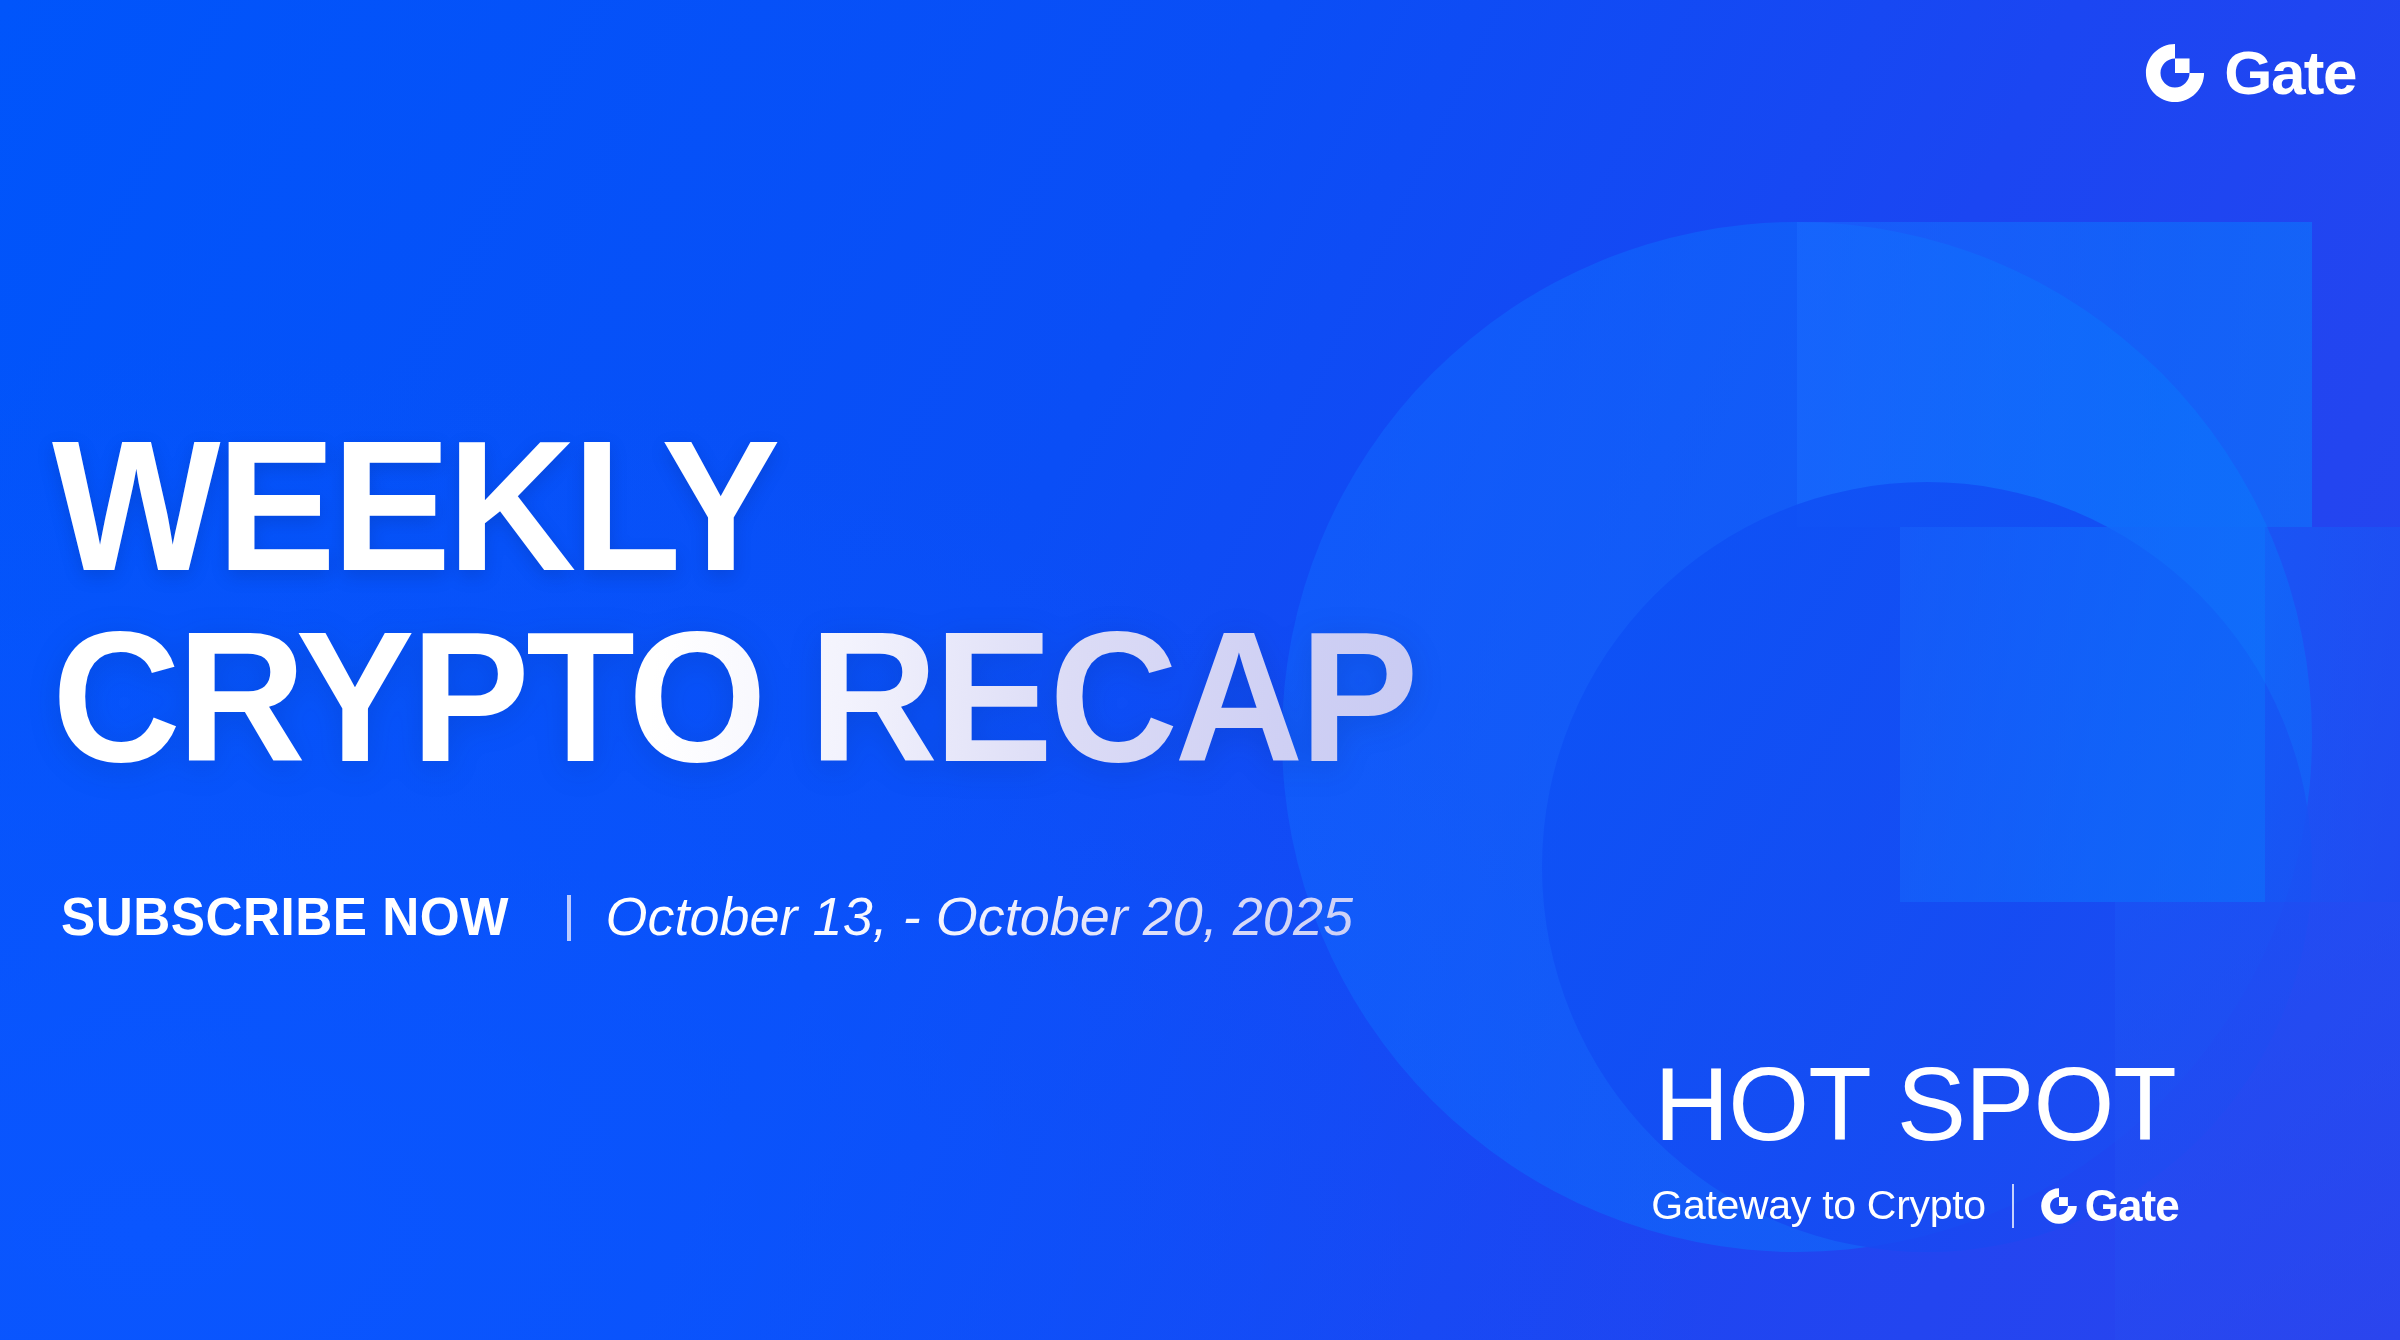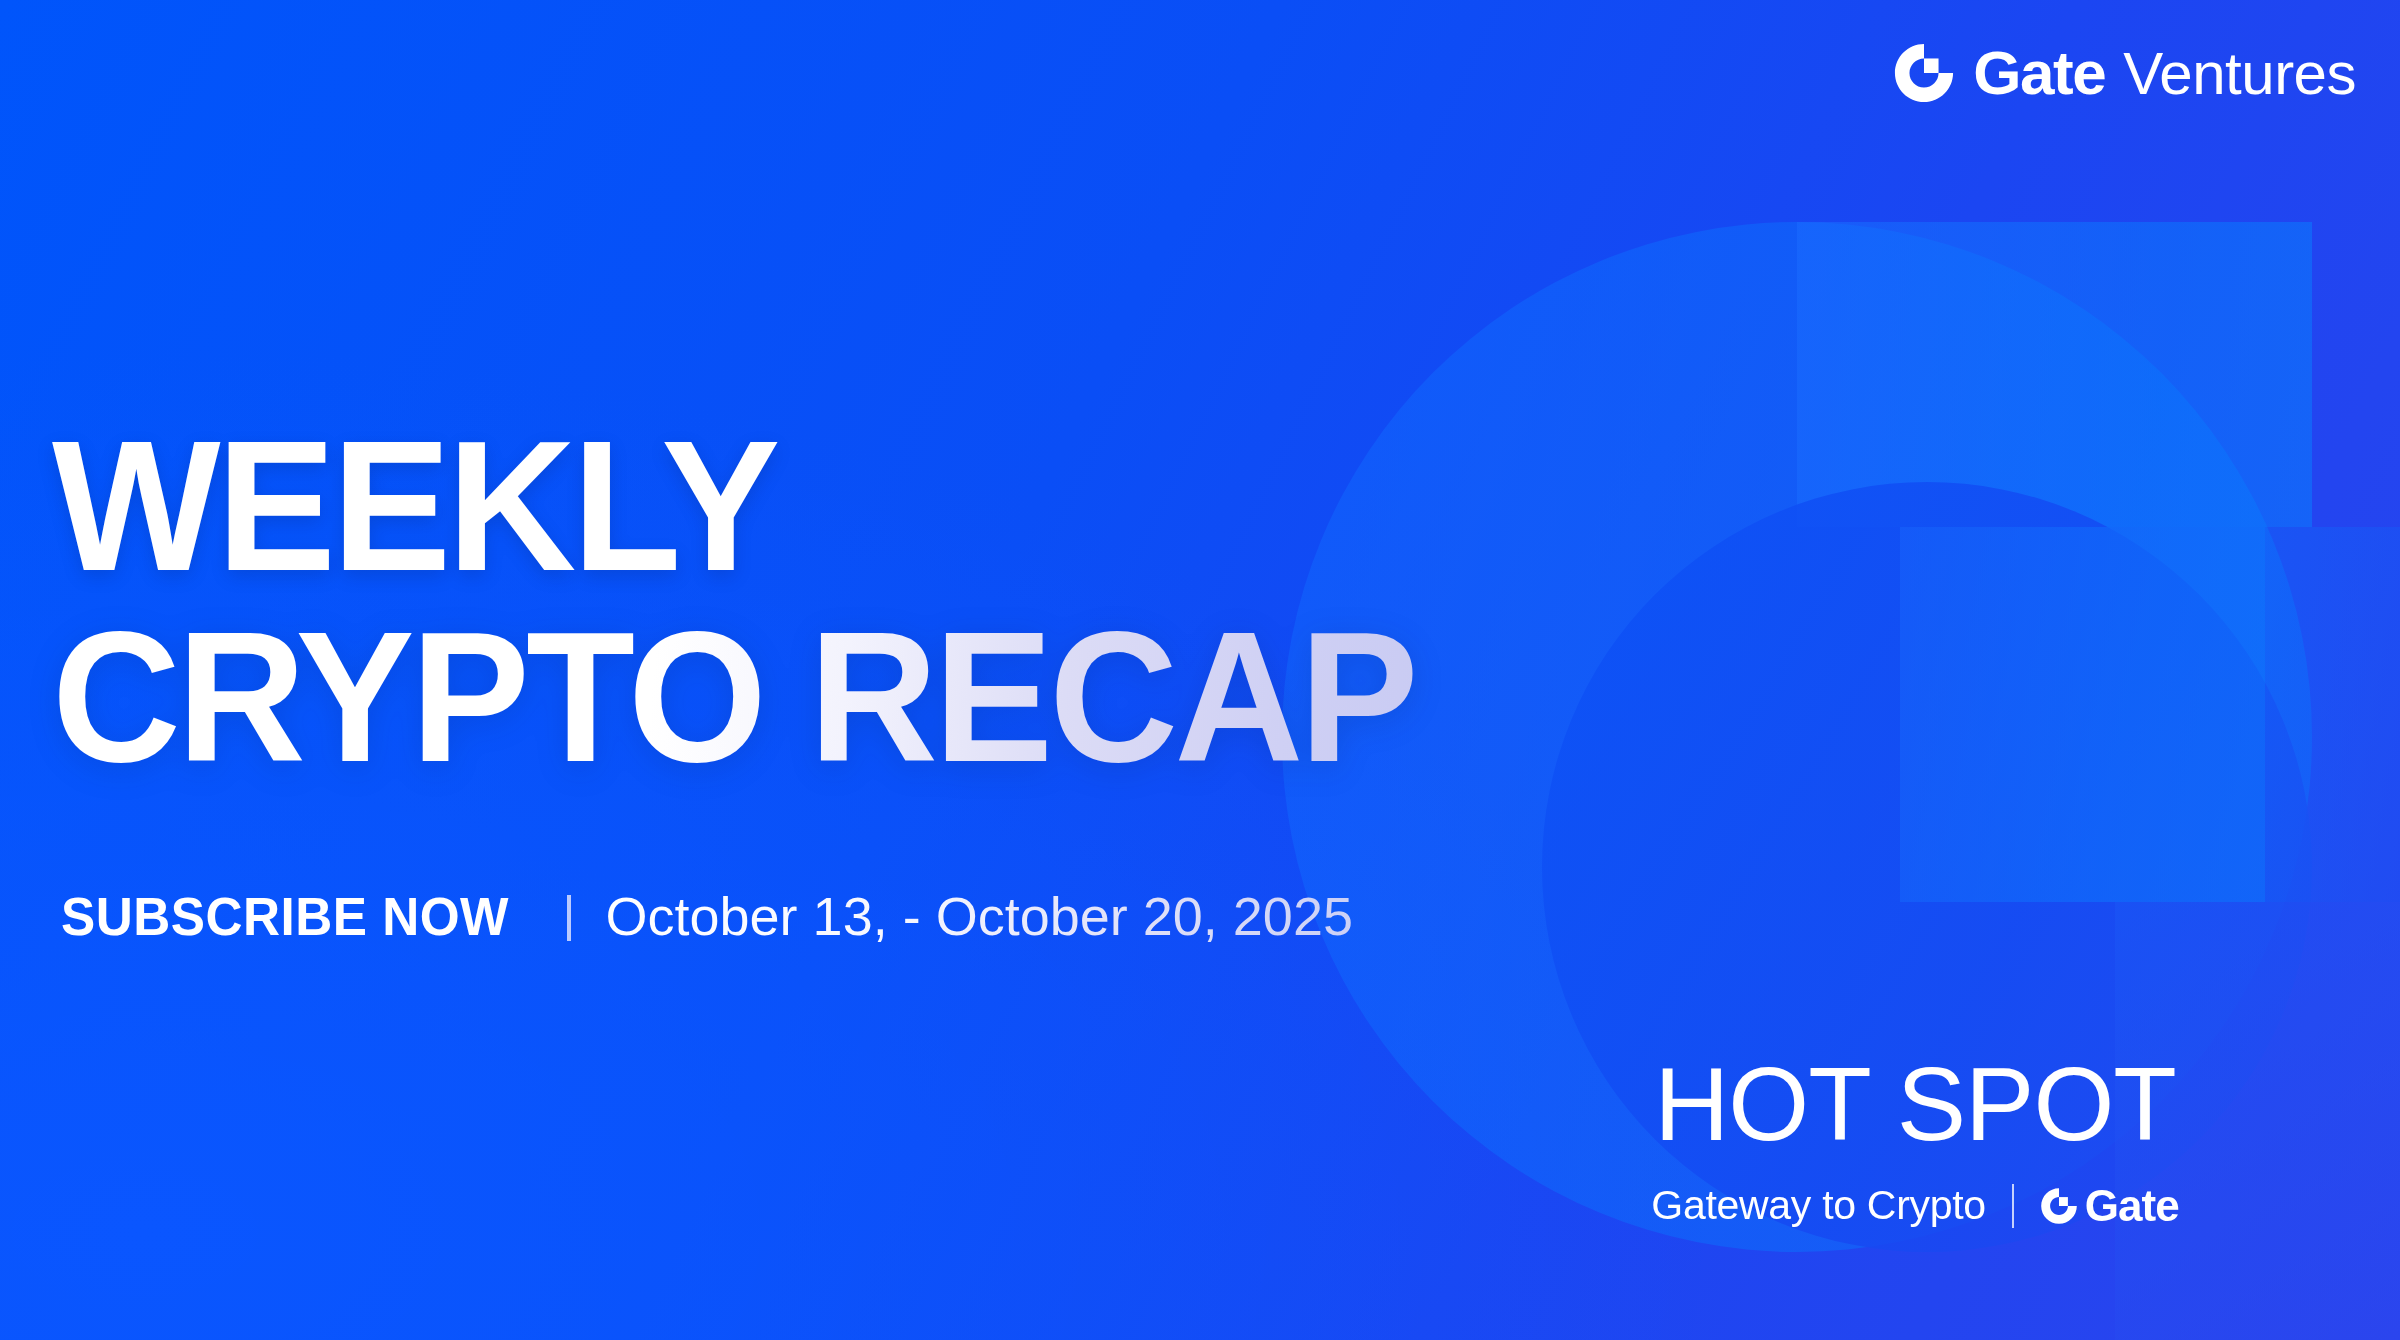--- a/index.html
+++ b/index.html
@@ -154,20 +154,21 @@
     padding:0 4px;
   }
   .sub-date{
     font-size:54px;
     font-weight:400;
     letter-spacing:0px;
     background:linear-gradient(95deg,#ffffff 0%, #f6f7ff 40%, #dfe0f8 72%, #ccd0f6 100%);
     -webkit-background-clip:text;
     background-clip:text;
     color:transparent;
+    font-style:italic;
     -webkit-text-fill-color:transparent;
   }
 
   
   #hotspot{
     position:absolute;
     left:1570px; top:1052px;
     width:690px;
     text-align:center;
     z-index:6;
@@ -218,21 +219,20 @@
     <div class="wm-tail"></div>
   </div>
 
   <div id="brand">
     <svg class="gmark" viewBox="0 0 64 64">
       <path fill="#ffffff" d="M32 2C15.43 2 2 15.43 2 32s13.43 30 30 30 30-13.43 30-30h-15c0 8.28-6.72 15-15 15s-15-6.72-15-15 6.72-15 15-15V2z"></path>
       <rect fill="#ffffff" x="32" y="17" width="15" height="15"></rect>
     </svg>
     <div class="word">
       <span class="gate-word">Gate</span>
-      <span class="ventures-word">Ventures</span>
     </div>
   </div>
 
   <div id="headline">
     <div class="line1">WEEKLY</div>
     <div class="line2">CRYPTO RECAP</div>
   </div>
 
   <div id="subline">
     <span class="sub-cta">SUBSCRIBE NOW</span>

